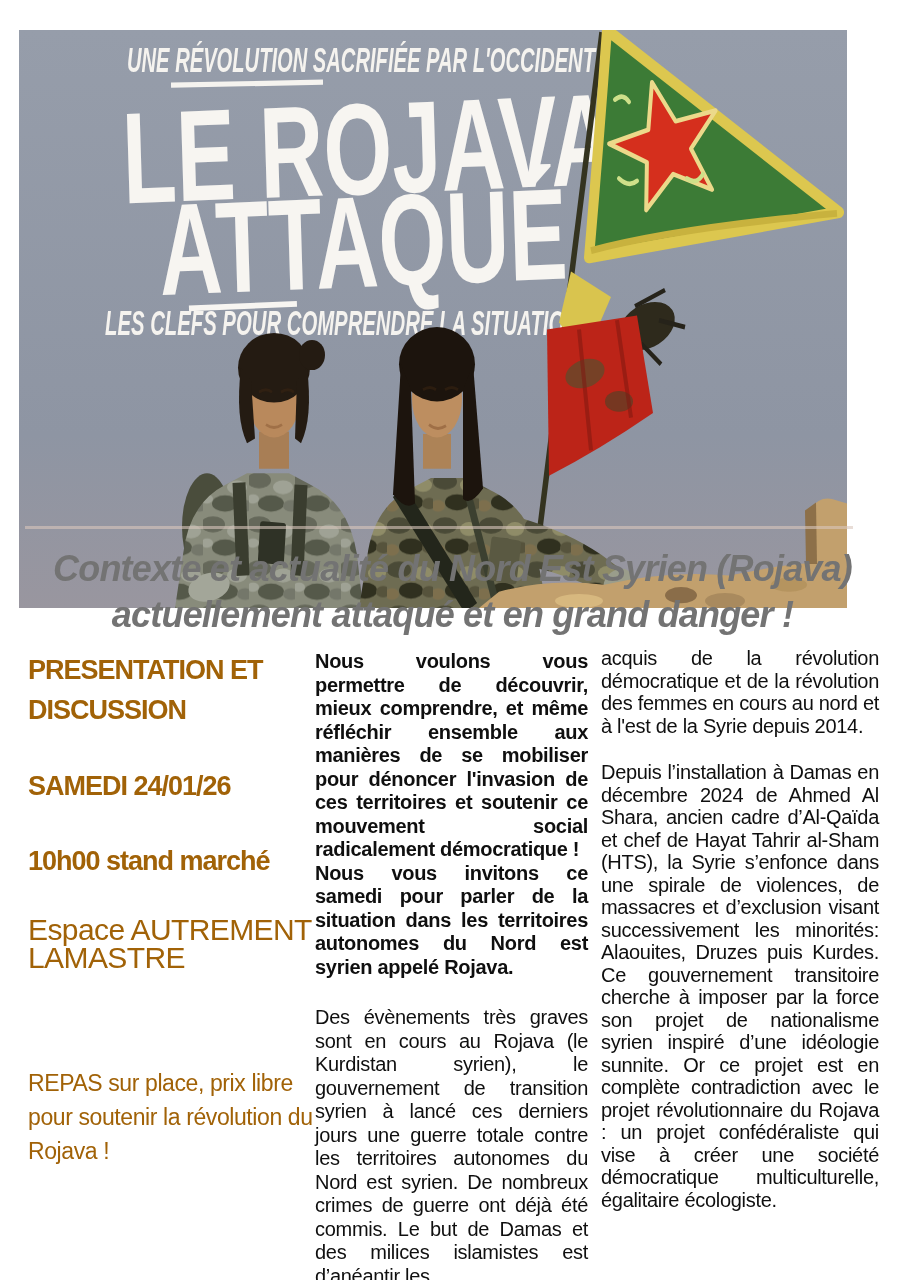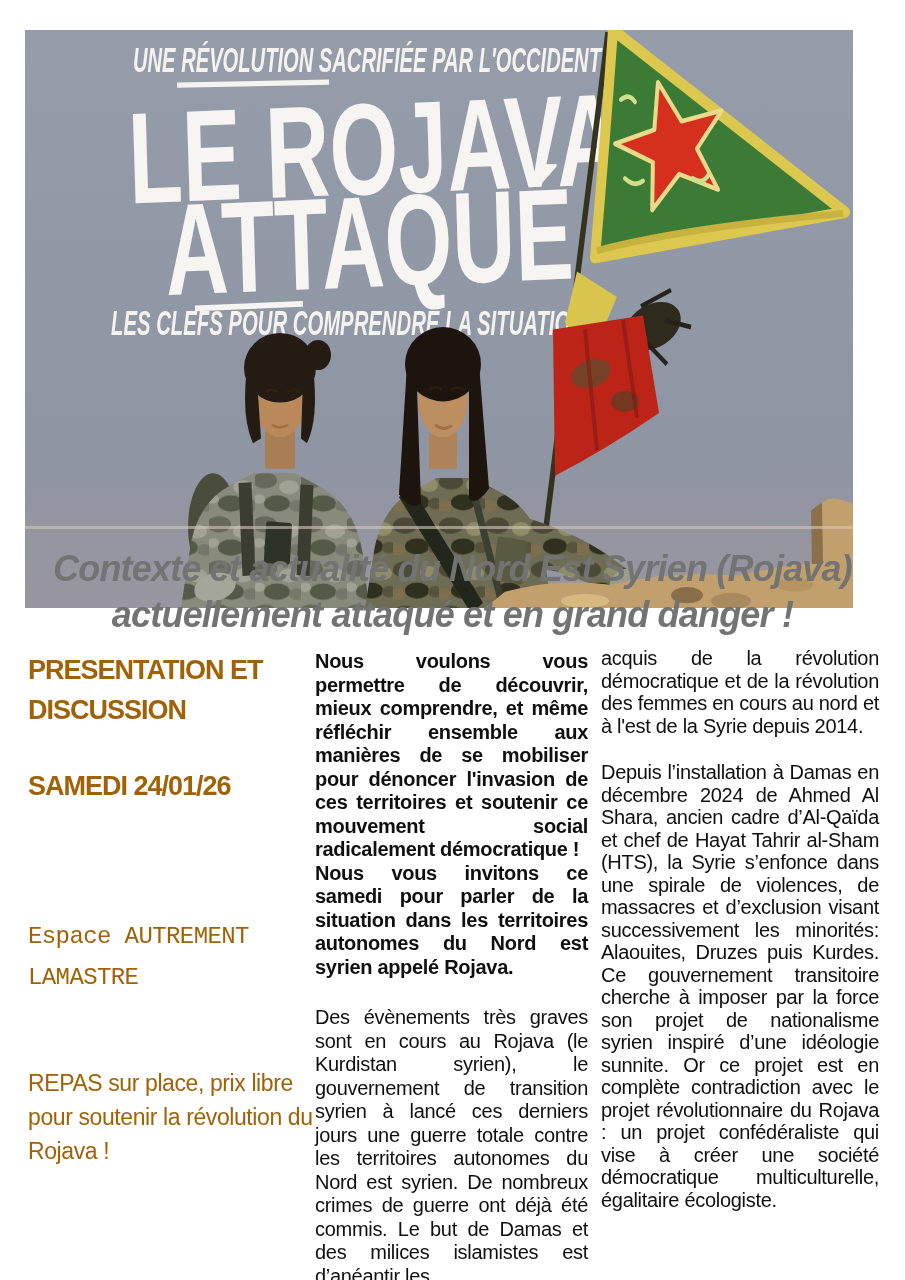--- a/index.html
+++ b/index.html
@@ -1,30 +1,30 @@
 <!DOCTYPE html>
 <html><head>
 <meta charset="utf-8">
 <style>
   html,body{margin:0;padding:0;background:#ffffff;}
   .page{
     position:relative; width:905px; height:1280px; background:#ffffff;
     font-family:"Liberation Sans", sans-serif; color:#161616; overflow:hidden;
   }
-  .photo{position:absolute; left:25px; top:30px; width:828px; height:578px;}
+  .photo{position:absolute; left:19px; top:30px; width:828px; height:578px;}
   .photo svg{display:block; width:100%; height:100%;}
   .headline{
     position:absolute; top:546px; left:28px; width:849px; text-align:center;
     font-weight:bold; font-style:italic; font-size:36px; line-height:46px;
     letter-spacing:-0.8px; color:#737373;
   }
   .headline div{white-space:nowrap;}
   .lc{position:absolute; left:28px; width:292px; color:#a16207;}
   .lc-big{font-weight:bold; font-size:27px; line-height:40px; letter-spacing:-1px;}
-  .lc-reg{font-size:24px; line-height:41px; letter-spacing:-0.6px;font-family:Liberation Mono, monospace;}
+  .lc-reg{font-size:30px; line-height:28px; letter-spacing:-0.6px;}
   .lc-meal{font-size:23px; line-height:34px; letter-spacing:-0.4px;}
   .lc1{top:650px;} .lc2{top:766px;} .lc3{top:841px; white-space:nowrap;}
   .lc4{top:883px;} .lc5{top:916px;} .lc6{top:1066px;}
   .col{position:absolute; top:647px; font-size:20px; line-height:23.5px;
        text-align:justify; letter-spacing:-0.3px; color:#0f0f0f;}
   .col p{margin:0;}
   .col-mid{left:315px; width:273px;}
   .col-right{left:601px; width:278px; line-height:22.5px;}
   .col .b{font-weight:bold;}
   .col .gap-sm{margin-top:3px;}
@@ -142,20 +142,21 @@
   </div>
   <div class="photo-edge"></div>
 
   <div class="headline">
     <div>Contexte et actualité du Nord Est Syrien (Rojava)</div>
     <div>actuellement attaqué et en grand danger !</div>
   </div>
 
   <div class="lc lc1 lc-big">PRESENTATION ET DISCUSSION</div>
   <div class="lc lc2 lc-big">SAMEDI 24/01/26</div>
+  <div class="lc lc3 lc-big">10h00 stand marché</div>
   <div class="lc lc5 lc-reg">Espace AUTREMENT LAMASTRE</div>
   <div class="lc lc6 lc-meal">REPAS sur place, prix libre pour soutenir la révolution du Rojava !</div>
 
   <div class="col col-mid">
     <p class="b gap-sm">Nous voulons vous permettre de découvrir, mieux comprendre, et même réfléchir ensemble aux manières de se mobiliser pour dénoncer l'invasion de ces territoires et soutenir ce mouvement social radicalement démocratique !</p>
     <p class="b">Nous vous invitons ce samedi pour parler de la situation dans les territoires autonomes du Nord est syrien appelé Rojava.</p>
     <p class="gap-lg">Des évènements très graves sont en cours au Rojava (le Kurdistan syrien), le gouvernement de transition syrien à lancé ces derniers jours une guerre totale contre les territoires autonomes du Nord est syrien. De nombreux crimes de guerre ont déjà été commis. Le but de Damas et des milices islamistes est d’anéantir les</p>
   </div>
 
   <div class="col col-right">

